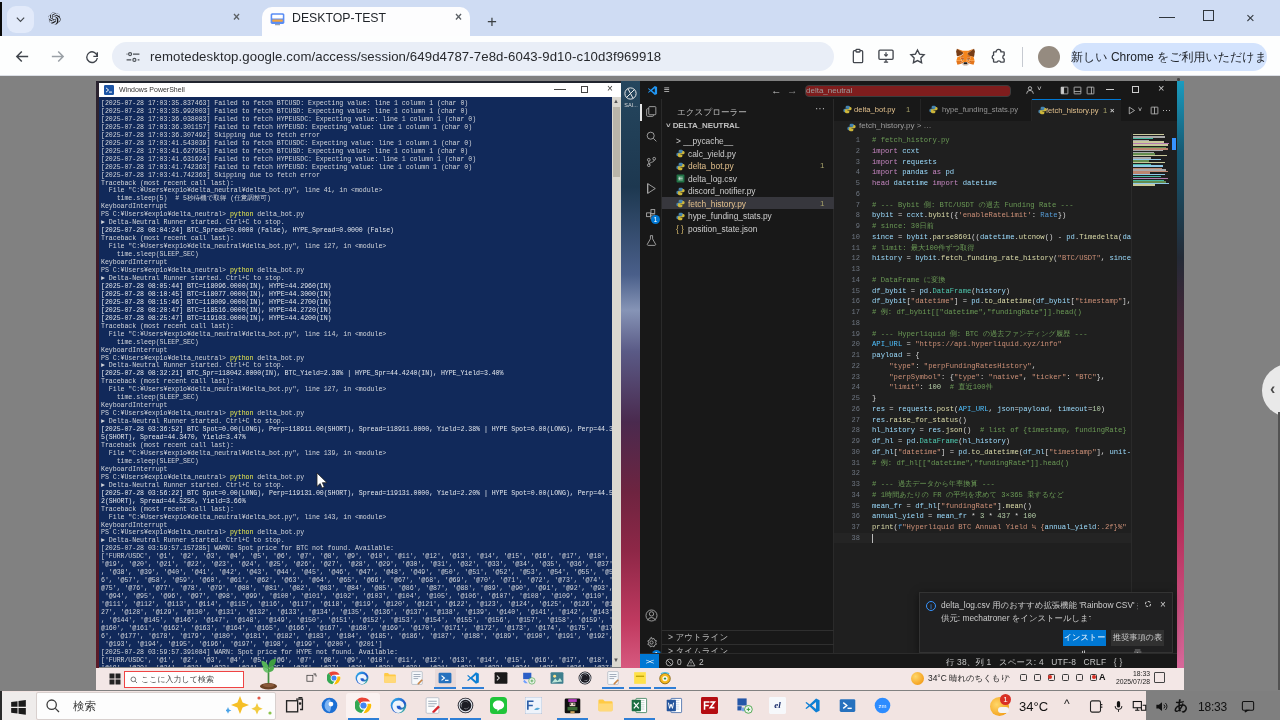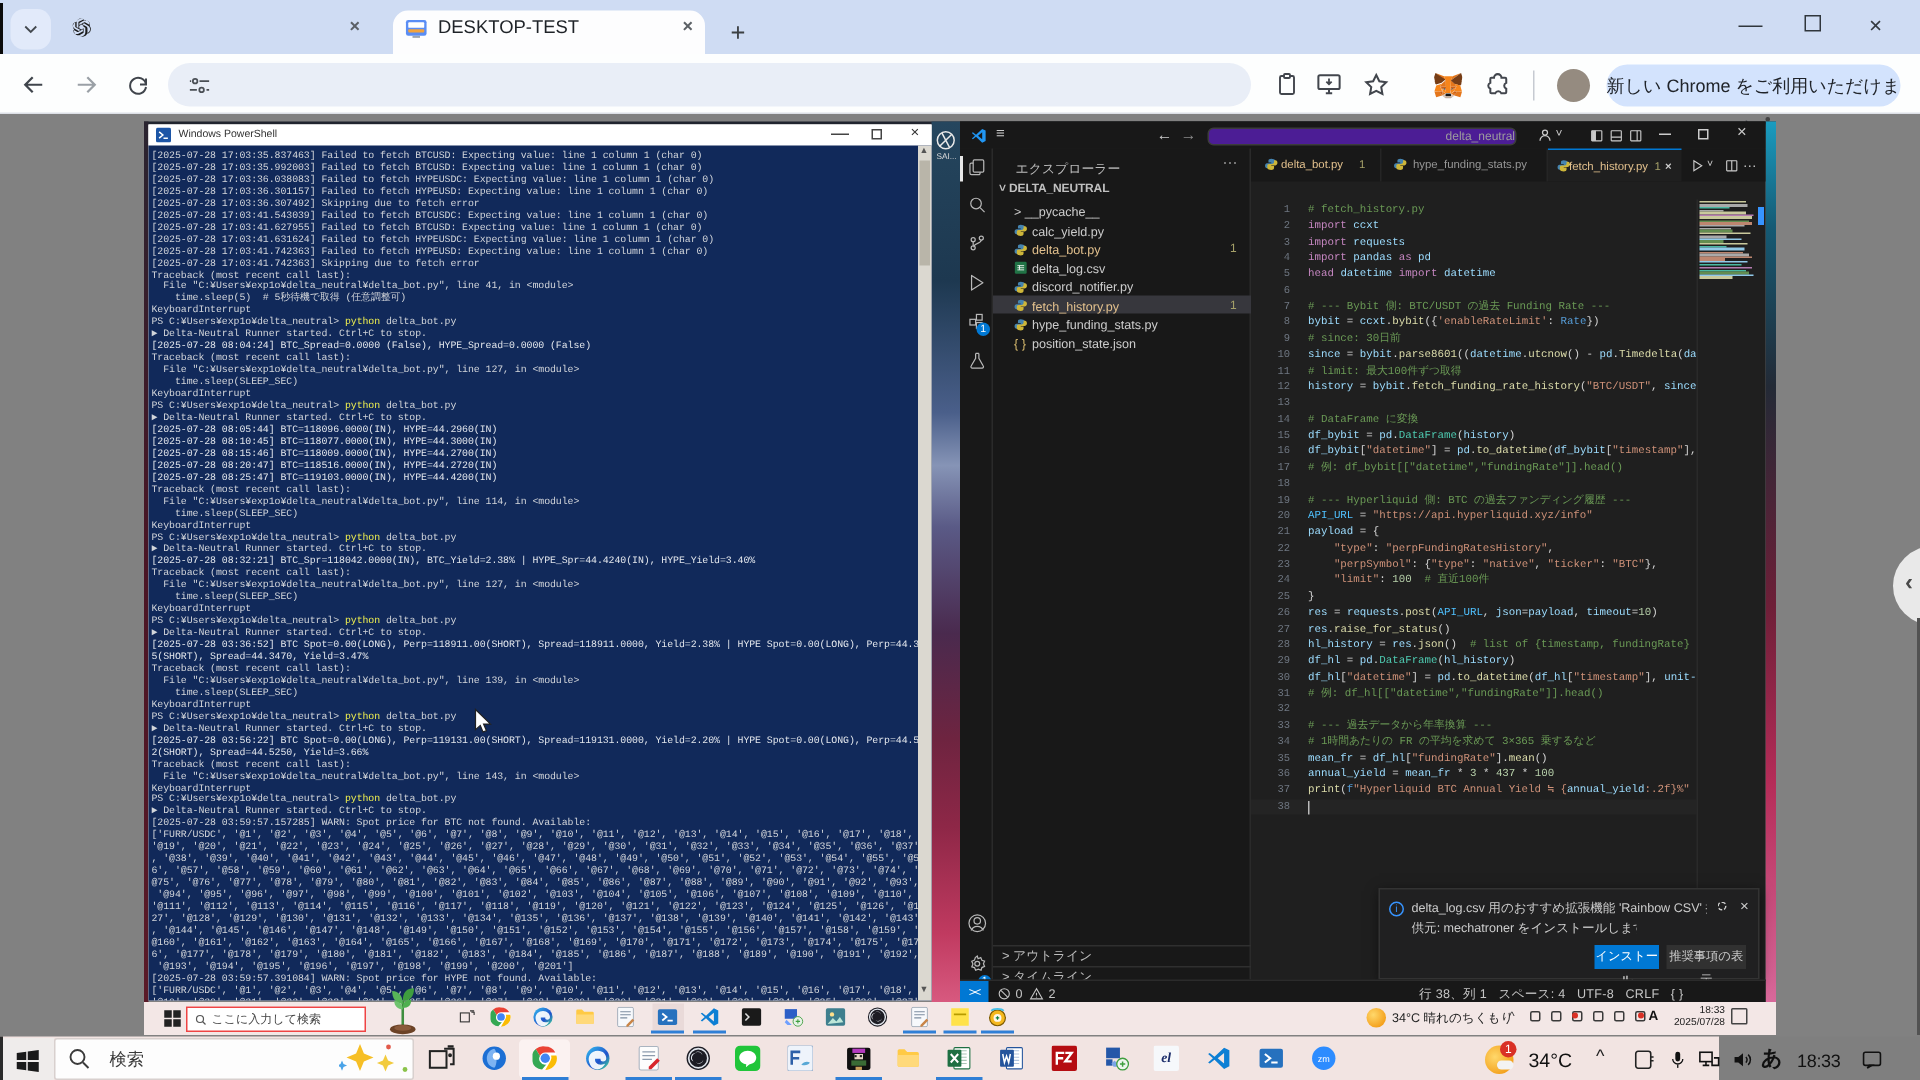--- a/index.html
+++ b/index.html
@@ -30,21 +30,21 @@
 #pstext .y{color:#eded4f}
 #pstext .b{color:#e2e6ec}
 
 #wleft{left:96px;top:81px;width:3px;height:588px;background:linear-gradient(#2a2430,#4a1525,#5a1a28)}
 #wtop{left:96px;top:81px;width:1088px;height:2px;background:#20242e}
 #wmid{left:621px;top:81px;width:19px;height:588px;background:linear-gradient(#25465e,#1d3850 18%,#4a5f8a 33%,#8694b6 39%,#5a5a86 46%,#4a2a4e 58%,#6e2440 70%,#8e2747 80%,#c03a60 92%,#d85a80)}
 #wright{left:1177px;top:81px;width:7px;height:588px;background:linear-gradient(#1a9cc0,#155a74 12%,#232a36 30%,#6e1f38 55%,#b52c58 75%,#d8699b)}
 
 #vsc{left:640px;top:81px;width:537px;height:589px;background:#1f1f1f;font-size:9px;color:#ccc}
 #vtitle{left:0;top:0;width:537px;height:18px;background:#181818}
-#vsearch{left:165px;top:3.5px;width:206px;height:12px;background:#4c1d95;border:1px solid #3c3c3c;border-radius:4px;color:#9d9d9d;font-size:8px;text-align:right;line-height:10px}
+#vsearch{left:165px;top:3.5px;width:206px;height:12px;background:#7f1d1d;border:1px solid #3c3c3c;border-radius:4px;color:#9d9d9d;font-size:8px;text-align:left;line-height:10px}
 #vact{left:0;top:18px;width:22px;height:554px;background:#181818;border-right:1px solid #2a2a2a}
 #vside{left:22px;top:18px;width:172px;height:554px;background:#181818;border-right:1px solid #2a2a2a}
 #vtabs{left:194px;top:18px;width:343px;height:22px;background:#181818}
 .vtab{top:0;height:22px;font-size:7.6px;line-height:22px}
 #vbrely{left:194px;top:40px;width:343px;height:12px;color:#9d9d9d;font-size:8px}
 #vcode{left:194px;top:52px;width:297px;height:520px;overflow:hidden}
 #vlines{left:8px;top:2px;width:18px;text-align:right;font-family:"Liberation Mono",monospace;font-size:7px;line-height:10.75px;color:#6e7681}
 #vpre{left:38px;top:2px;font-family:"Liberation Mono",monospace;font-size:7.2px;line-height:10.75px;color:#ccc;white-space:pre}
 #vmini{left:492px;top:53px;width:40px;height:126px}
 #vstatus{left:0;top:572px;width:537px;height:17px;background:#181818;border-top:1px solid #2b2b2b;font-size:8.4px;color:#c5c5c5}
@@ -103,20 +103,21 @@
     </svg>
  <svg class="abs" width="16" height="16" style="left:84px;top:13px" viewBox="0 0 24 24" fill="none" stroke="#40454c" stroke-width="2">
       <path d="M20 11A8 8 0 1 0 20 13.5"></path>
       <path d="M20 5v6h-6" fill="none"></path>
     </svg>
  <div class="abs" id="pill"></div>
  <svg class="abs" width="14" height="14" style="left:126px;top:14px" viewBox="0 0 24 24" fill="none" stroke="#4a4f55" stroke-width="2">
       <circle cx="7" cy="7" r="2.6"></circle>
       <path d="M12 7h11M1 7h1.5M17 17a2.6 2.6 0 1 0-5.2 0 2.6 2.6 0 0 0 5.2 0zM1 17h8M20 17h3"></path>
     </svg>
+ <div class="abs" id="url">remotedesktop.google.com/access/session/649d4787-7e8d-6043-9d10-c10d3f969918</div>
  <svg class="abs tbi" width="16" height="16" style="left:850px;top:12px" viewBox="0 0 24 24" fill="none" stroke="#42464d" stroke-width="1.9">
       <rect x="5" y="4" width="14" height="18" rx="1.5"></rect>
       <rect x="9" y="2" width="6" height="4" rx="1" fill="#fdfefe"></rect>
     </svg>
  <svg class="abs tbi" width="18" height="17" style="left:877px;top:12px" viewBox="0 0 24 24" fill="none" stroke="#42464d" stroke-width="1.9">
       <rect x="2" y="3" width="20" height="13" rx="1.5"></rect>
       <path d="M9 20h6M12 16v3"></path>
       <path d="M12 6v5M9.5 9l2.5 2.5L14.5 9" stroke-width="1.7"></path>
     </svg>
  <svg class="abs tbi" width="17" height="17" style="left:909px;top:12px" viewBox="0 0 24 24" fill="none" stroke="#42464d" stroke-width="1.9">
@@ -394,20 +395,24 @@
       <svg class="abs" width="9" height="9" style="left:293px;top:7px" viewBox="0 0 24 24" fill="none" stroke="#ccc" stroke-width="2">
         <path d="M6 3l14 9-14 9z"></path>
       </svg>
       <span class="abs" style="left:304px;top:0;font-size:7px;color:#ccc;line-height:22px">˅</span>
       <svg class="abs" width="9" height="9" style="left:316px;top:7px" viewBox="0 0 24 24" fill="none" stroke="#ccc" stroke-width="2">
         <rect x="3" y="3" width="18" height="18" rx="1"></rect>
         <path d="M12 3v18"></path>
       </svg>
       <span class="abs" style="left:328px;top:0;font-size:9px;color:#ccc;line-height:22px">···</span>
     </div>
+ <div class="abs" id="vbrely"><svg class="abs" width="9" height="9" style="left:13px;top:2px" viewBox="0 0 24 24">
+        <path d="M12 2c-3 0-5 1.2-5 3.5V9h5v1H4.5C2.3 10 1 12 1 14.5S2.3 19 4.5 19H7v-3c0-2 1.8-3.5 4-3.5h5c1.9 0 3-1.4 3-3V5.5C19 3.2 15 2 12 2z" fill="#4584b0"></path>
+        <path d="M12 22c3 0 5-1.2 5-3.5V15h-5v-1h7.5c2.2 0 3.5-2 3.5-4.5S21.7 5 19.5 5H17v3c0 2-1.8 3.5-4 3.5H8c-1.9 0-3 1.4-3 3V18.5C5 20.8 9 22 12 22z" fill="#cdb63a"></path>
+      </svg><span style="margin-left:25px">fetch_history.py &gt; …</span></div>
  <div class="abs" id="vcode">
    <div class="abs" style="left:0;top:399.5px;width:297px;height:10.75px;background:#242424"></div>
    <pre class="abs" id="vlines">1
 2
 3
 4
 5
 6
 7
 8

